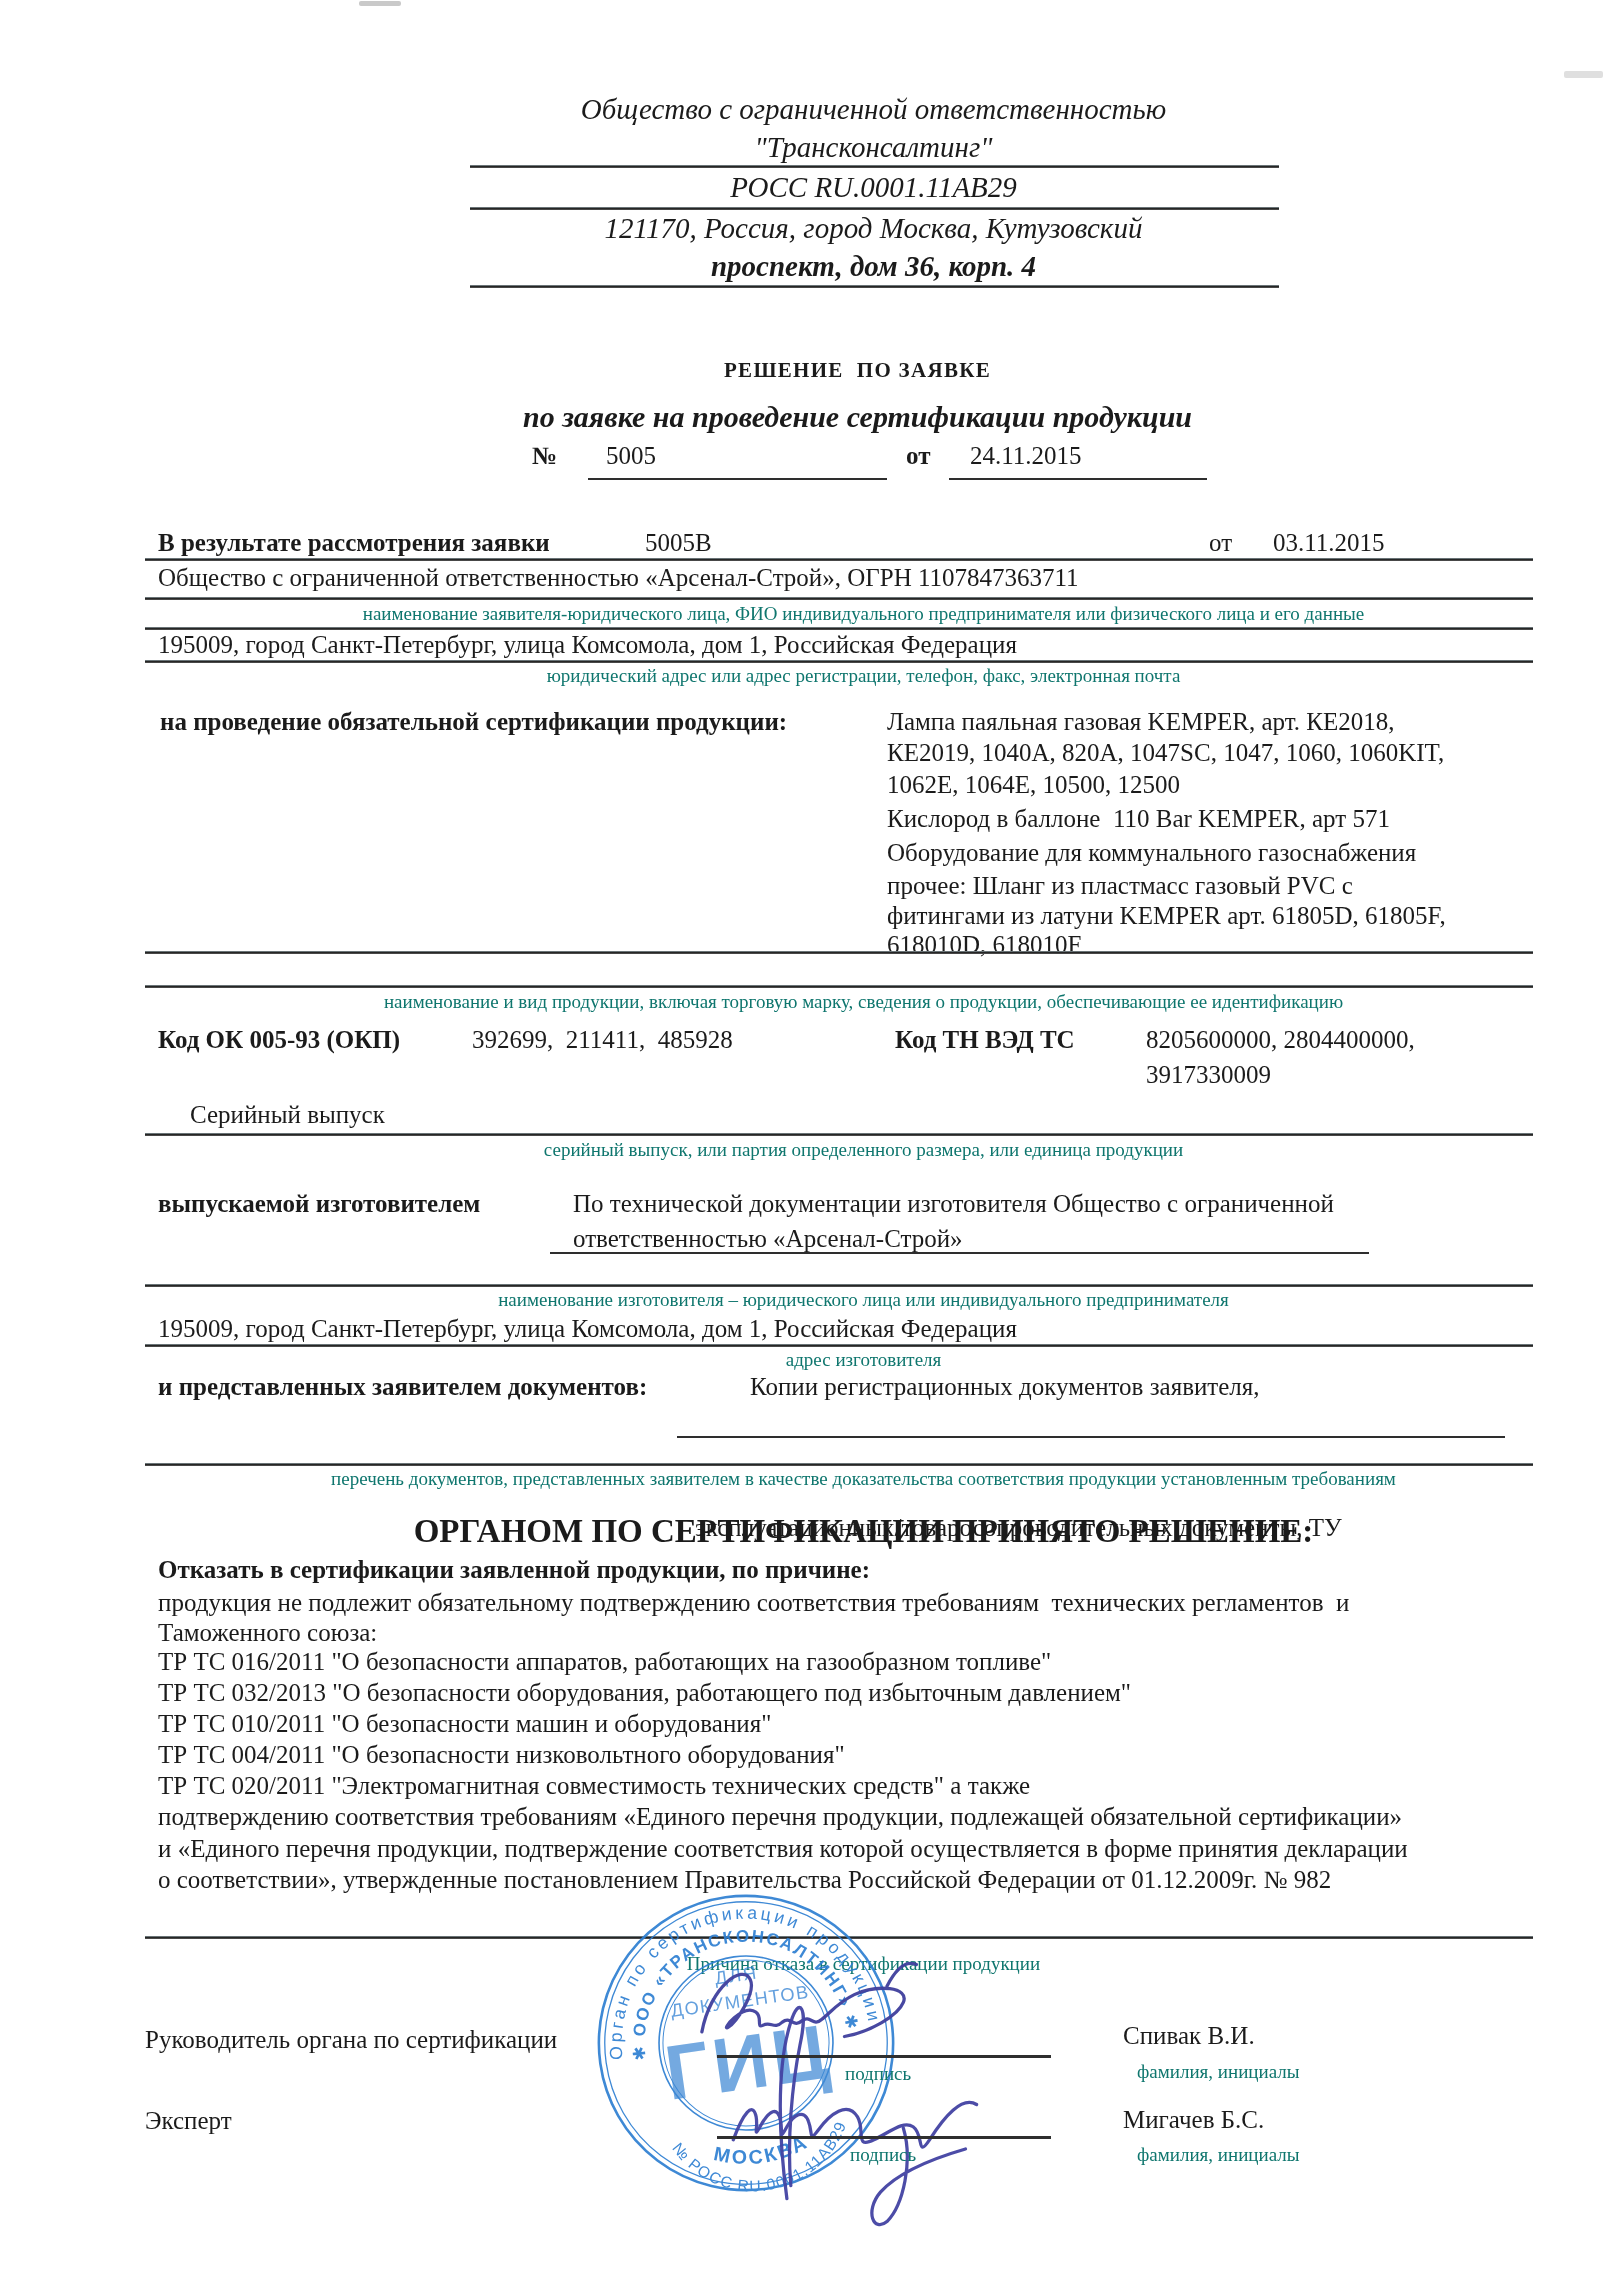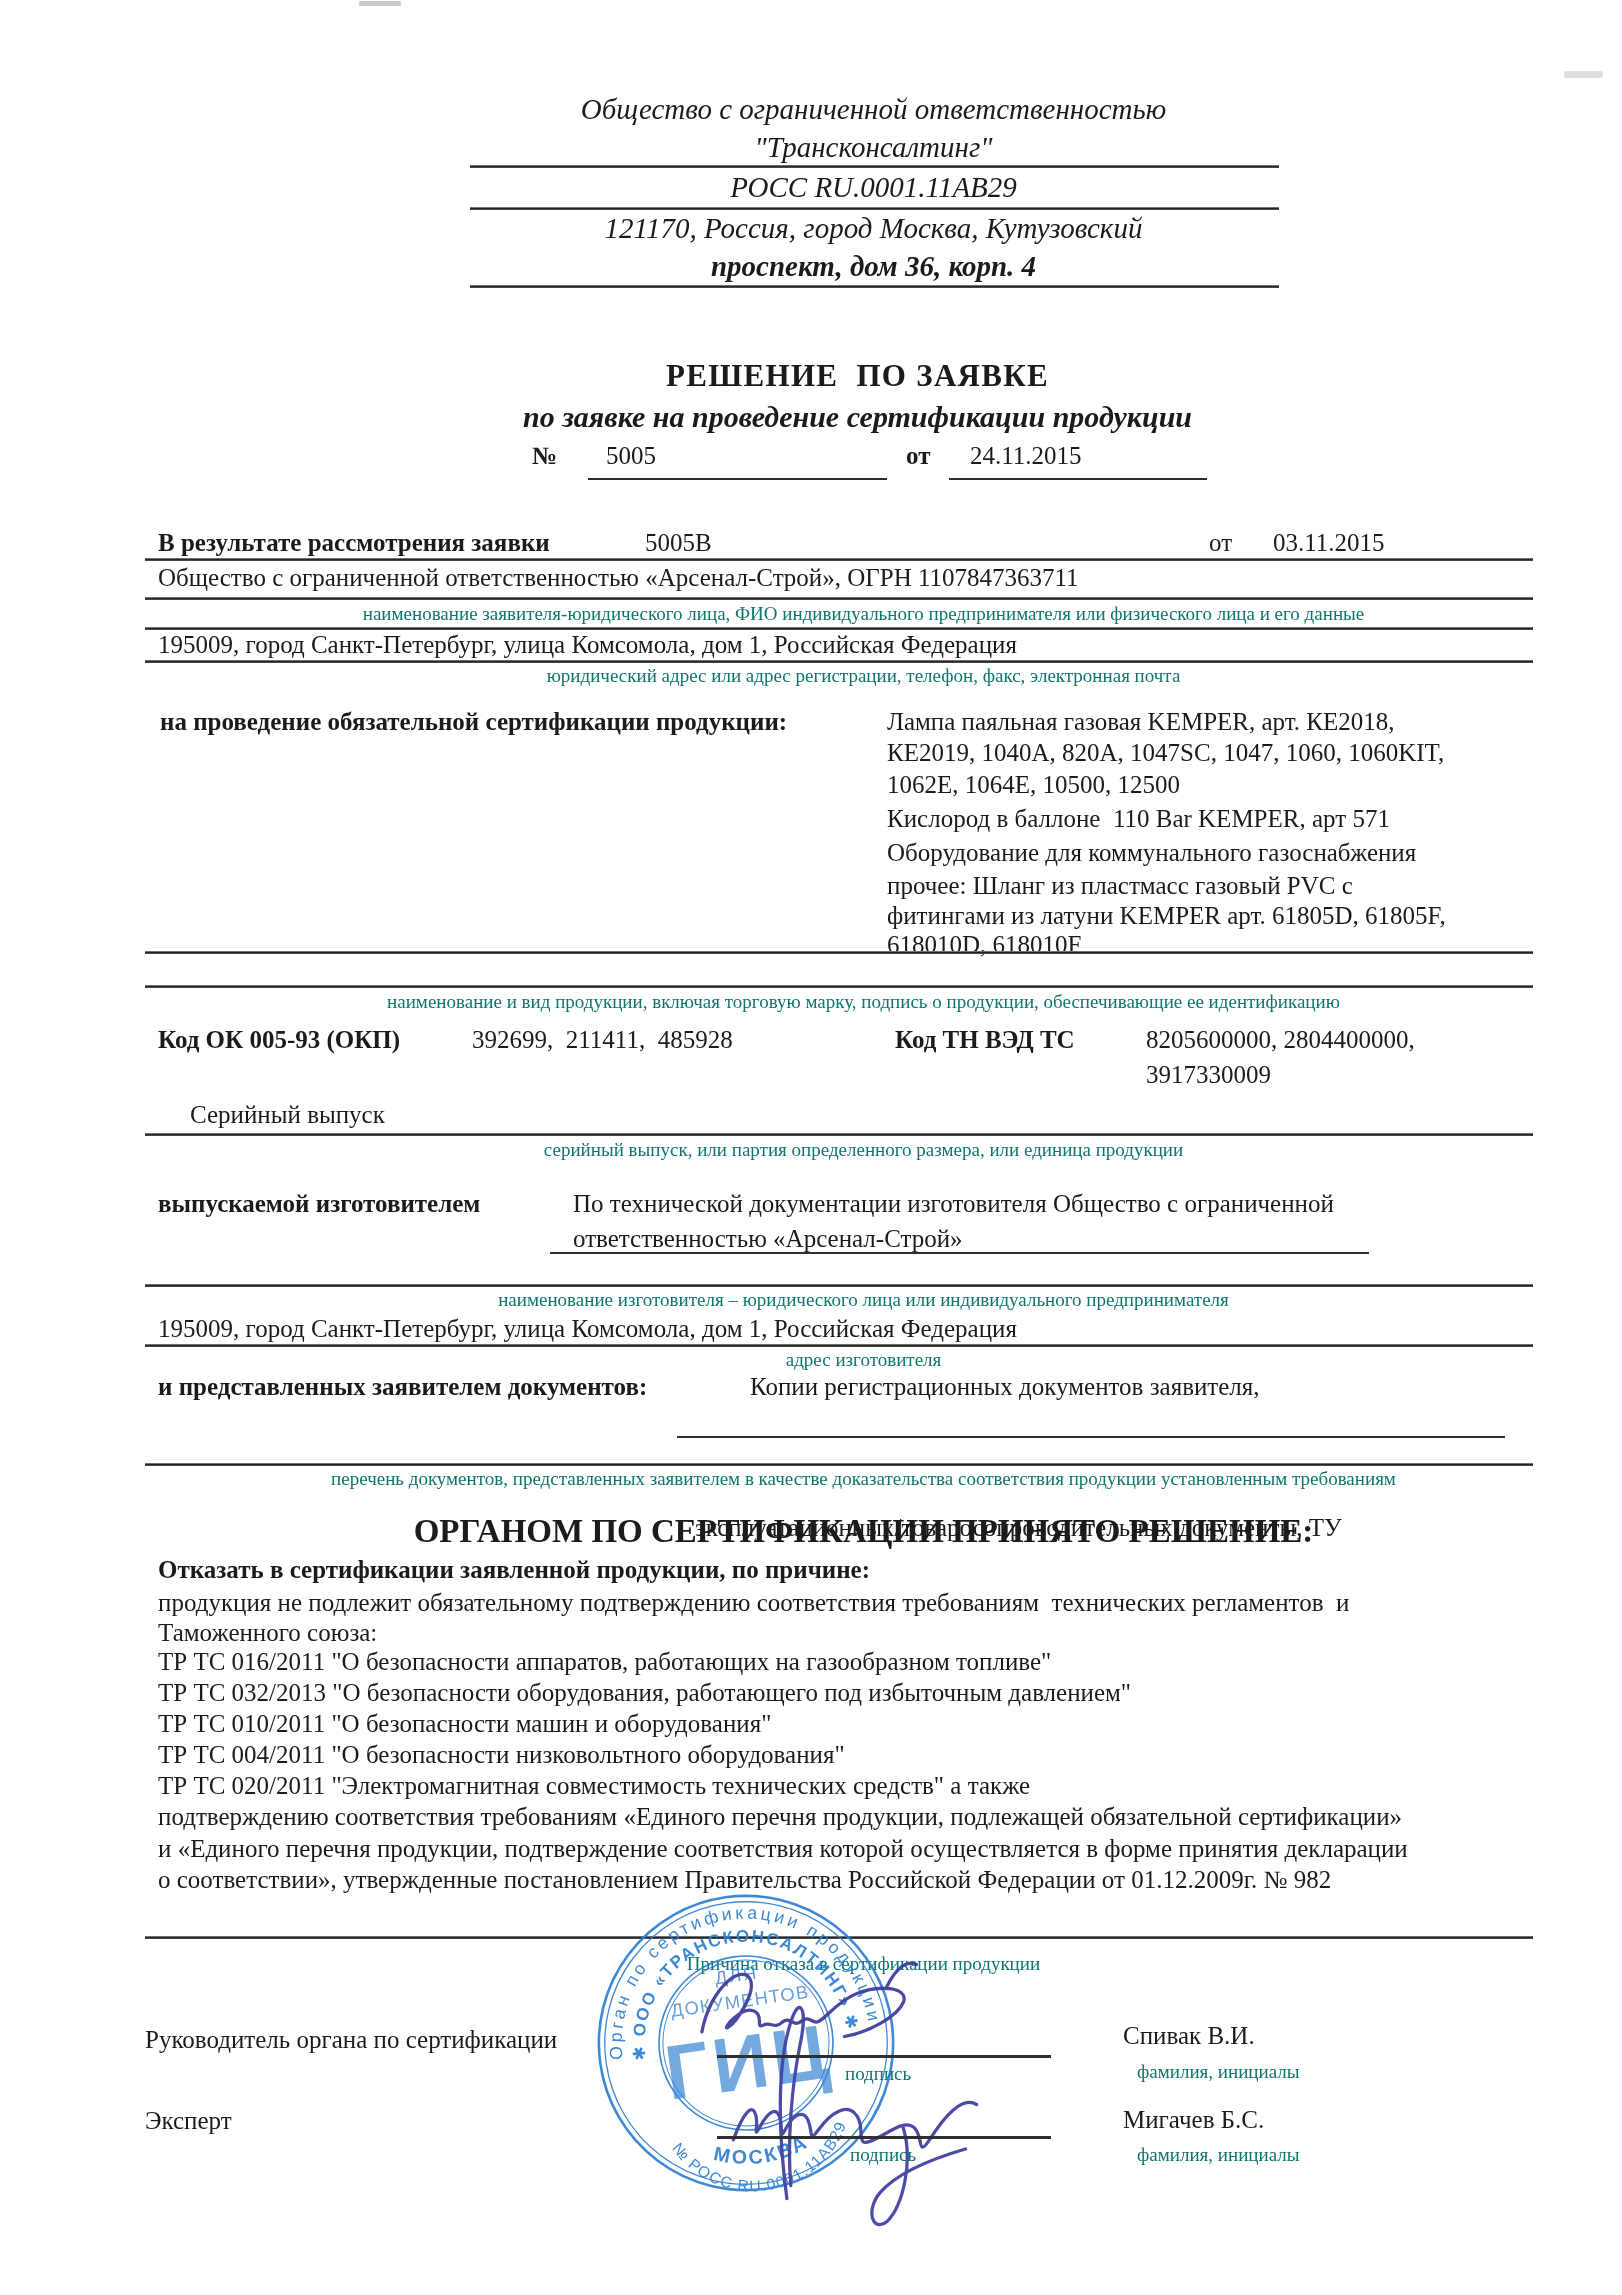--- a/index.html
+++ b/index.html
@@ -2,21 +2,21 @@
 <html lang="ru" style="font-size:10.5px"><head>
 <meta charset="utf-8">
 <style>
   html,body{margin:0;padding:0;background:#dcdcdc;}
   .page{position:relative;width:1622px;height:2295px;background:#ffffff;overflow:hidden;
         font-family:"Liberation Serif","DejaVu Serif",serif;color:#1b1b1b;}
   .abs{position:absolute;white-space:pre;line-height:1.12;}
   .b{font-weight:700;}
   .t38{font-size:25px;}
   .h44{font-size:29px;font-style:italic;}
-  .title{font-size:31px;font-weight:700;letter-spacing:1.3px;}
+  .title{font-size:21px;font-weight:700;letter-spacing:1.3px;}
   .subtitle{font-size:30px;font-weight:700;font-style:italic;}
   .heading{font-size:33px;font-weight:700;}
   .cap{font-size:19px;color:#0f766e;}
   .center{text-align:center;}
   .hr{position:absolute;height:3.3px;
       background:linear-gradient(to bottom,#9fb0b6,#1f1f1f 40%,#3a3a3a 80%,#8a8a8a);}
   .uline{position:absolute;height:2px;background:#2e2e2e;}
   .sigline{position:absolute;height:2.6px;background:#2f2f2f;}
   .stamp-wrap{position:absolute;left:576px;top:1873px;width:340px;height:340px;
               transform:rotate(-8deg);opacity:0.92;}
@@ -69,21 +69,21 @@
   <div class="abs t38" style="left:887px;top:708px;">Лампа паяльная газовая KEMPER, арт. КЕ2018,</div>
   <div class="abs t38" style="left:887px;top:739px;">КЕ2019, 1040А, 820А, 1047SC, 1047, 1060, 1060KIT,</div>
   <div class="abs t38" style="left:887px;top:771px;">1062Е, 1064Е, 10500, 12500</div>
   <div class="abs t38" style="left:887px;top:805px;">Кислород в баллоне  110 Bar KEMPER, арт 571</div>
   <div class="abs t38" style="left:887px;top:839px;">Оборудование для коммунального газоснабжения</div>
   <div class="abs t38" style="left:887px;top:872px;">прочее: Шланг из пластмасс газовый PVC с</div>
   <div class="abs t38" style="left:887px;top:902px;">фитингами из латуни KEMPER арт. 61805D, 61805F,</div>
   <div class="abs t38" style="left:887px;top:931px;">618010D, 618010F</div>
   <div class="hr" style="left:145px;top:951px;width:1388px;"></div>
   <div class="hr" style="left:145px;top:985px;width:1388px;"></div>
-  <div class="abs cap center" style="left:157px;top:991px;width:1413px;">наименование и вид продукции, включая торговую марку, подпись о продукции, обеспечивающие ее идентификацию</div>
+  <div class="abs cap center" style="left:157px;top:991px;width:1413px;">наименование и вид продукции, включая торговую марку, сведения о продукции, обеспечивающие ее идентификацию</div>
 
   <div class="abs t38 b" style="left:158px;top:1026px;">Код ОК 005-93 (ОКП)</div>
   <div class="abs t38" style="left:472px;top:1026px;">392699,  211411,  485928</div>
   <div class="abs t38 b" style="left:895px;top:1026px;">Код ТН ВЭД ТС</div>
   <div class="abs t38" style="left:1146px;top:1026px;">8205600000, 2804400000,</div>
   <div class="abs t38" style="left:1146px;top:1061px;">3917330009</div>
 
   <div class="abs t38" style="left:158px;top:1101px;margin-left:32px;">Серийный выпуск</div>
   <div class="hr" style="left:145px;top:1133px;width:1388px;"></div>
   <div class="abs cap center" style="left:157px;top:1139px;width:1413px;">серийный выпуск, или партия определенного размера, или единица продукции</div>

